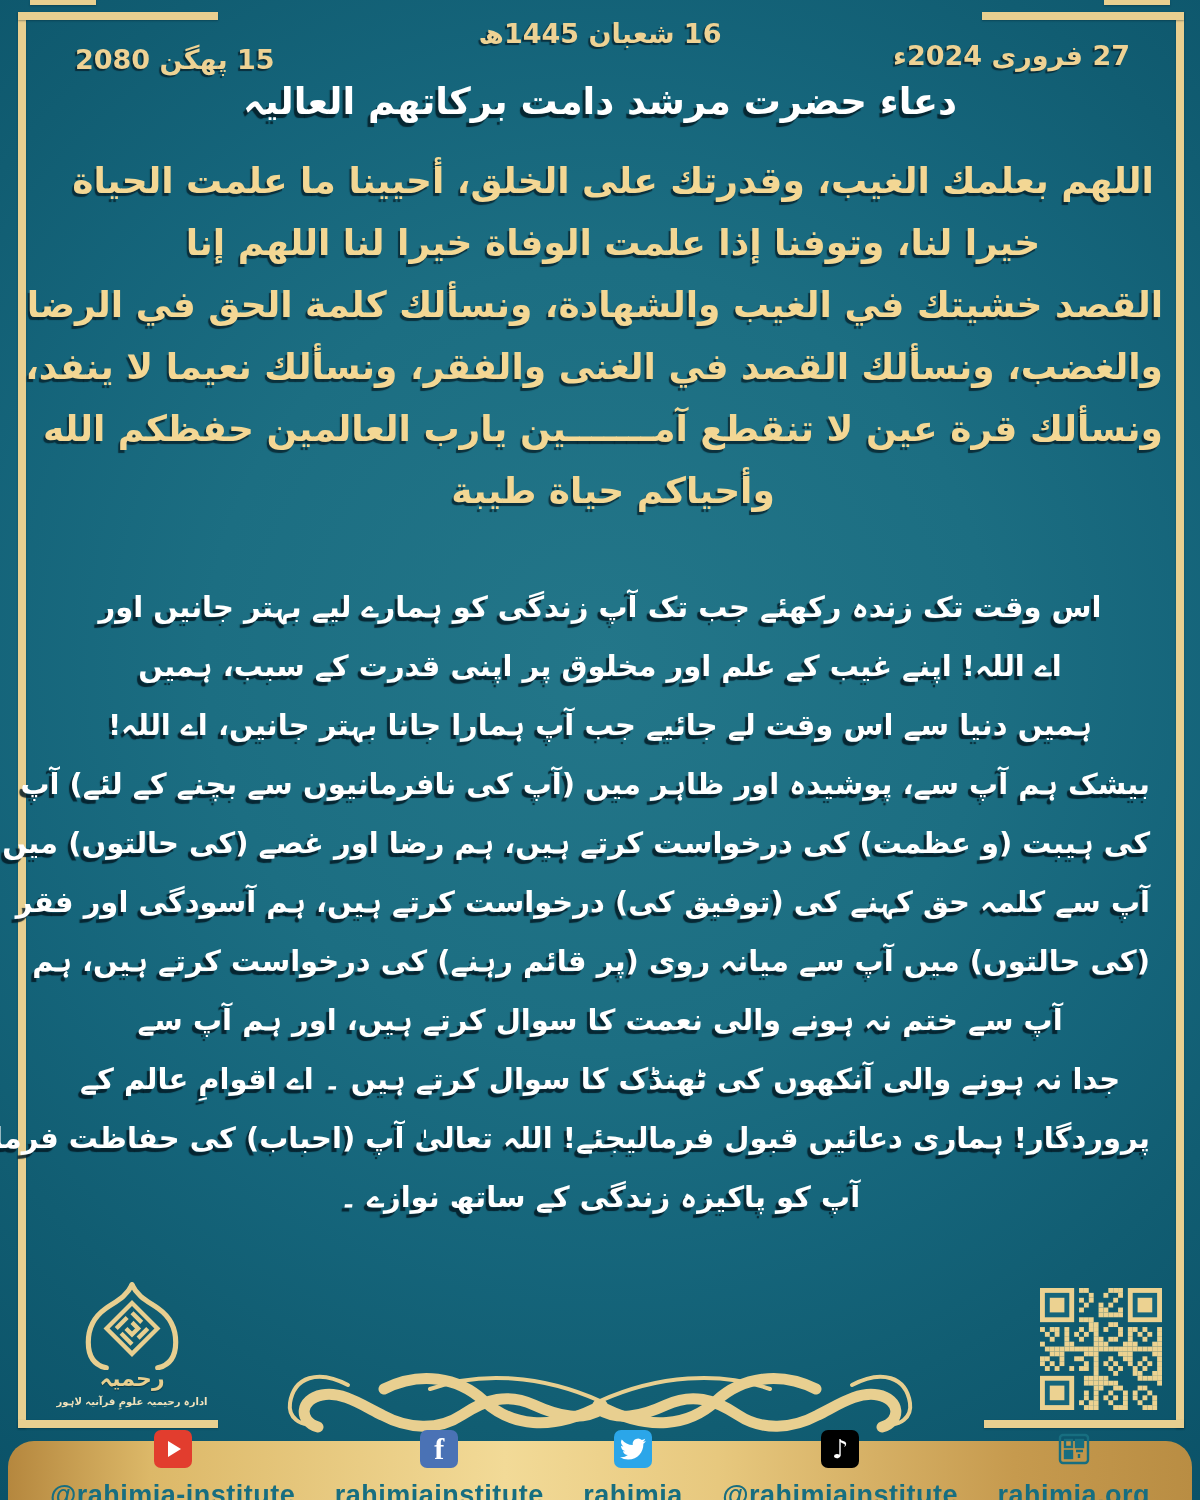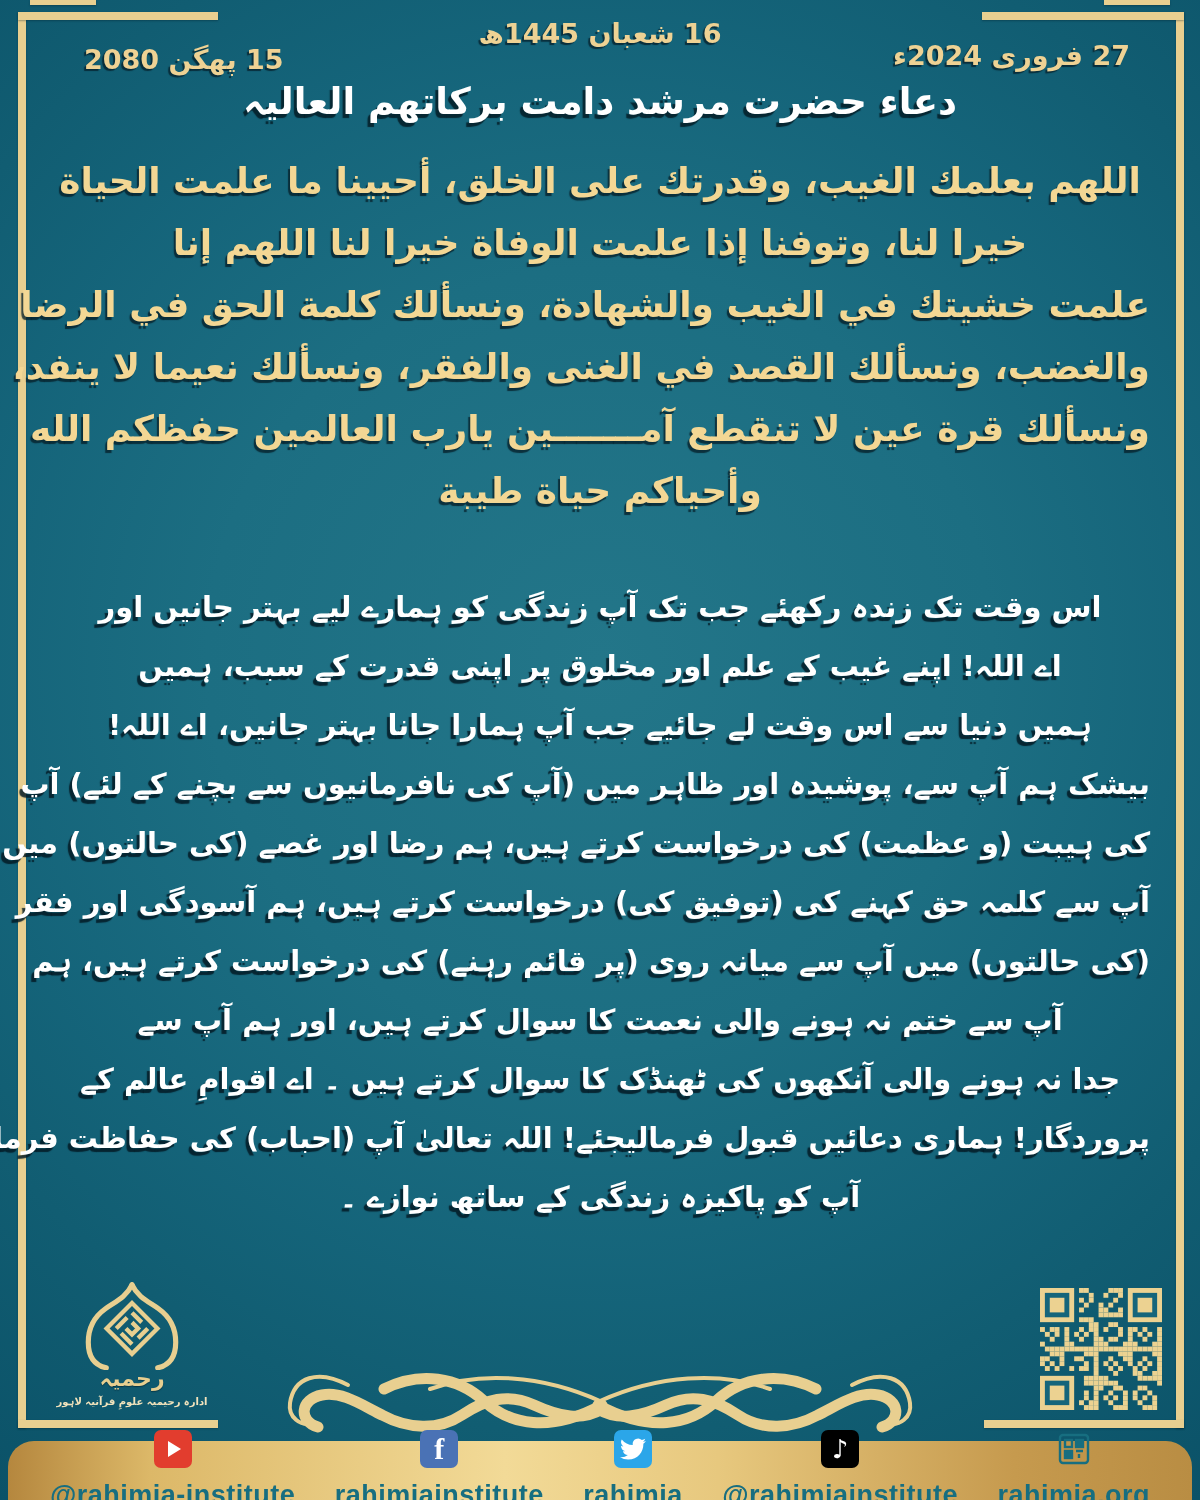--- a/index.html
+++ b/index.html
@@ -18,27 +18,27 @@
   .fl-bottom-left{left:18px;top:1420px;width:200px;height:8px;}
   .fl-bottom-right{left:984px;top:1420px;width:200px;height:8px;}
   .fl-dash-tl{left:30px;top:0;width:66px;height:5px;}
   .fl-dash-tr{left:1104px;top:0;width:66px;height:5px;}
 
   
   .date{position:absolute;color:#eed294;font-size:27px;font-weight:bold;
         text-shadow:-2px 2px 1px rgba(5,30,40,.75);white-space:nowrap;direction:rtl;}
   .date-center{top:18px;left:0;width:1200px;text-align:center;}
   .date-right{top:40px;right:70px;}
-  .date-left{top:44px;left:84px;}
+  .date-left{top:44px;left:75px;}
   .page-title{position:absolute;top:80px;left:0;width:1200px;text-align:center;direction:rtl;
         color:#ffffff;font-size:37px;font-weight:bold;letter-spacing:0;
         text-shadow:-3px 4px 1px rgba(4,28,38,.85);white-space:nowrap;}
 
   
-  .arabic-block{position:absolute;top:150px;left:50px;width:1100px;text-align:center;direction:rtl;}
+  .arabic-block{position:absolute;top:150px;left:63px;width:1100px;text-align:center;direction:rtl;}
   .a-line{color:#f3d794;font-size:36px;font-weight:bold;line-height:62px;white-space:nowrap;
         text-shadow:-2px 3px 1px rgba(6,32,42,.8);}
 
   
   .urdu-block{position:absolute;top:578px;left:50px;width:1100px;text-align:center;direction:rtl;}
   .u-line{color:#ffffff;font-size:29px;font-weight:bold;line-height:59px;white-space:nowrap;
         text-shadow:-3px 4px 1px rgba(4,26,36,.85);}
 
   
   .logo{position:absolute;left:52px;top:1280px;width:160px;height:150px;text-align:center;}
@@ -84,21 +84,21 @@
   <div class="frame-line fl-bottom-right"></div>
 
   <div class="date date-center">16 شعبان 1445ھ</div>
   <div class="date date-right">27 فروری 2024ء</div>
   <div class="date date-left">15 پھگن 2080</div>
   <div class="page-title">دعاء حضرت مرشد دامت برکاتهم العالیہ</div>
 
   <div class="arabic-block">
     <div class="a-line">اللهم بعلمك الغيب، وقدرتك على الخلق، أحيينا ما علمت الحياة</div>
     <div class="a-line">خيرا لنا، وتوفنا إذا علمت الوفاة خيرا لنا اللهم إنا</div>
-    <div class="a-line">علمت خشيتك في الغيب والشهادة، ونسألك كلمة الحق في الرضا</div>
+    <div class="a-line">القصد خشيتك في الغيب والشهادة، ونسألك كلمة الحق في الرضا</div>
     <div class="a-line">والغضب، ونسألك القصد في الغنى والفقر، ونسألك نعيما لا ينفد،</div>
     <div class="a-line">ونسألك قرة عين لا تنقطع آمـــــــين يارب العالمين حفظكم الله</div>
     <div class="a-line">وأحياكم حياة طيبة</div>
   </div>
 
   <div class="urdu-block">
     <div class="u-line">اس وقت تک زندہ رکھئے جب تک آپ زندگی کو ہمارے لیے بہتر جانیں اور</div>
     <div class="u-line">اے اللہ! اپنے غیب کے علم اور مخلوق پر اپنی قدرت کے سبب، ہمیں</div>
     <div class="u-line">ہمیں دنیا سے اس وقت لے جائیے جب آپ ہمارا جانا بہتر جانیں، اے اللہ!</div>
     <div class="u-line">بیشک ہم آپ سے، پوشیدہ اور ظاہر میں (آپ کی نافرمانیوں سے بچنے کے لئے) آپ</div>

